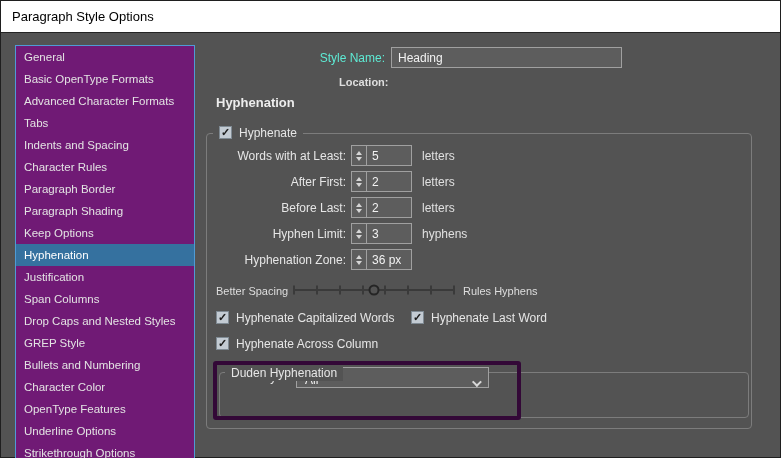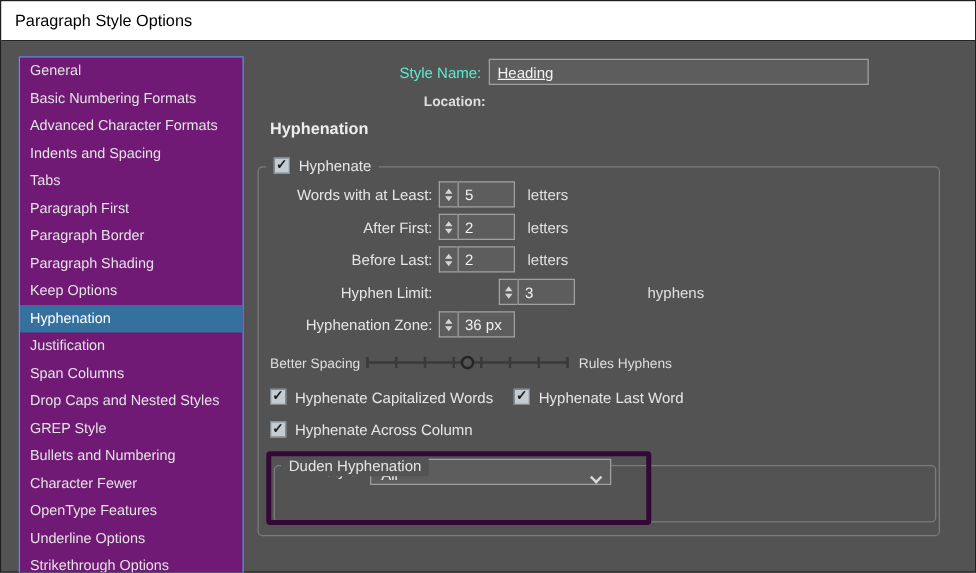--- a/index.html
+++ b/index.html
@@ -17,23 +17,23 @@
   
   .sidebar { position:absolute; left:14px; top:12px; width:180px; height:414px;
              border:1px solid #4f9bd5; background:#701a75; overflow:hidden; }
   .sb-item { height:22px; line-height:22px; padding-left:8px; font-size:11.5px;
              color:#e3e3e3; white-space:nowrap; cursor:default; }
   .sb-item.selected { background:#35719f; color:#ffffff; }
 
   
   .lbl { color:#5eead4; font-size:12px; }
   .style-name-label { position:absolute; left:298px; top:18px; width:86px; text-align:right; }
-  .text-field { position:absolute; left:390px; top:14px; width:304px; height:21px;
+  .text-field { position:absolute; left:390px; top:14px; width:231px; height:21px;
                 background:#5d5d5d; border:1px solid #a0a0a0; color:#f2f2f2;
-                font-size:12px; padding:0 6px; font-family:inherit;text-decoration:underline; }
+                font-size:12px; padding:0 6px; font-family:inherit; }
   .location-label { position:absolute; left:338px; top:43px; font-size:11px; font-weight:bold; color:#dedede; }
   .panel-title { position:absolute; left:215px; top:62px; font-size:13px; font-weight:bold; color:#ededed; }
 
   
   .groupbox { position:absolute; left:205px; top:100px; width:546px; height:296px;
               border:1px solid #7c7c7c; border-radius:4px; }
   .legend { position:absolute; background:#535353; display:flex; align-items:center;
             padding:0 6px; height:17px; z-index:2; }
   .legend-hyphenate { left:212px; top:92px; }
   .legend-duden { left:224px; top:331px; font-size:12px; color:#e6e6e6; }
@@ -89,35 +89,35 @@
 <div class="window">
 
   <div class="titlebar">
     <span class="titlebar-text">Paragraph Style Options</span>
   </div>
 
   <div class="dialog">
 
     <div class="sidebar">
       <div class="sb-item">General</div>
-      <div class="sb-item">Basic Numbering Formats</div>
+      <div class="sb-item">Basic OpenType Formats</div>
       <div class="sb-item">Advanced Character Formats</div>
+      <div class="sb-item">Tabs</div>
       <div class="sb-item">Indents and Spacing</div>
-      <div class="sb-item">Tabs</div>
-      <div class="sb-item">Paragraph First</div>
+      <div class="sb-item">Character Rules</div>
       <div class="sb-item">Paragraph Border</div>
       <div class="sb-item">Paragraph Shading</div>
       <div class="sb-item">Keep Options</div>
       <div class="sb-item selected">Hyphenation</div>
       <div class="sb-item">Justification</div>
       <div class="sb-item">Span Columns</div>
       <div class="sb-item">Drop Caps and Nested Styles</div>
       <div class="sb-item">GREP Style</div>
       <div class="sb-item">Bullets and Numbering</div>
-      <div class="sb-item">Character Fewer</div>
+      <div class="sb-item">Character Color</div>
       <div class="sb-item">OpenType Features</div>
       <div class="sb-item">Underline Options</div>
       <div class="sb-item">Strikethrough Options</div>
     </div>
 
     <span class="lbl style-name-label">Style Name:</span>
     <input class="text-field" value="Heading" style="">
     <span class="location-label">Location:</span>
     <span class="panel-title">Hyphenation</span>
 
@@ -159,21 +159,21 @@
       <span class="spinner">
         <span class="stepper">
             <i class="tri-up"></i>
             <i class="tri-down"></i>
           </span>
         <input class="spin-field" value="2" style="">
       </span>
       <span class="suffix">letters</span>
     </div>
 
-    <div class="num-row" style="top:190px;gap:48px;">
+    <div class="num-row" style="top:190px;">
       <span class="row-label">Hyphen Limit:</span>
       <span class="spinner">
         <span class="stepper">
             <i class="tri-up"></i>
             <i class="tri-down"></i>
           </span>
         <input class="spin-field" value="3" style="">
       </span>
       <span class="suffix">hyphens</span>
     </div>

